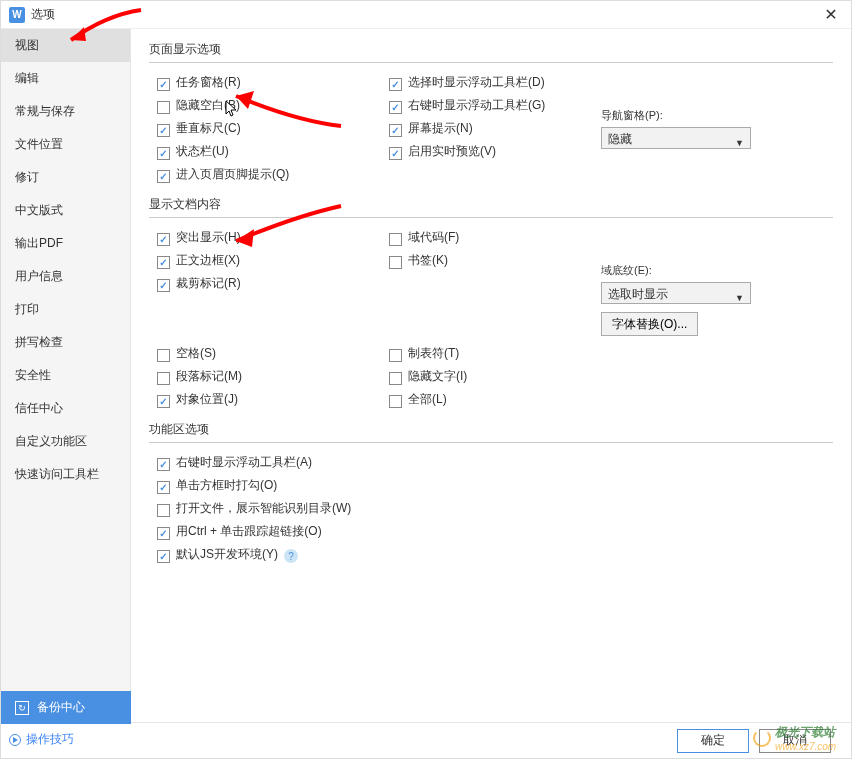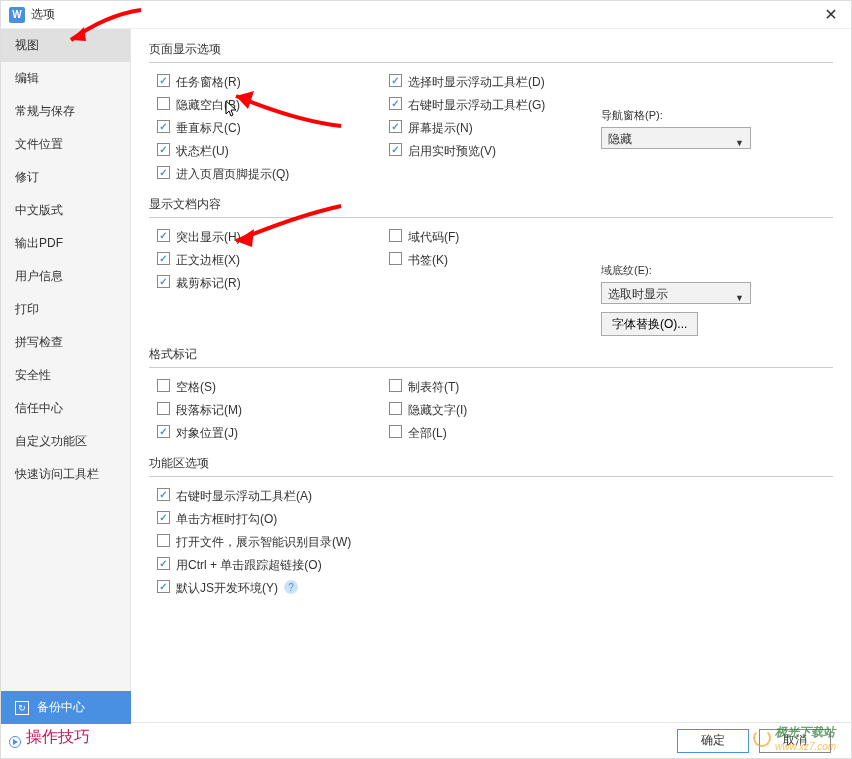--- a/index.html
+++ b/index.html
@@ -13,33 +13,33 @@
 .sidebar-item { padding: 8px 14px; cursor: pointer; font-size: 12px; }
 .sidebar-item.active { background: #e0e0e0; }
 .content { flex: 1; padding: 12px 18px; overflow-y: auto; }
 .section-title { font-size: 12px; font-weight: normal; padding-bottom: 4px; border-bottom: 1px solid #ccc; margin-bottom: 8px; margin-top: 10px; }
 .section-title:first-child { margin-top: 0; }
 .section-body { margin-bottom: 6px; }
 .row { display: flex; margin-bottom: 0; }
 .col1 { width: 232px; }
 .col2 { width: 220px; }
 .col3 { width: 200px; }
-.check { display: flex; align-items: flex-start; padding: 3px 0 3px 8px; cursor: pointer; position: relative; }
+.check { display: flex; align-items: flex-end; padding: 3px 0 3px 8px; cursor: pointer; position: relative; }
 .cb { width: 13px; height: 13px; border: 1px solid #888; margin-right: 6px; display: inline-flex; align-items: center; justify-content: center; font-size: 10px; color: #4a90e2; background: #fff; flex-shrink: 0; }
 .cb.checked::before { content: "✓"; font-weight: bold; }
 .label-text { font-size: 12px; }
 .field-label { font-size: 11px; margin-bottom: 4px; margin-top: 37px; }
 .select { width: 150px; height: 22px; border: 1px solid #aaa; background: #f2f2f2; display: flex; align-items: flex-end; justify-content: space-between; padding: 0 6px; cursor: pointer; margin-bottom: 8px; }
 .select .caret { font-size: 9px; }
 .btn-sm { height: 24px; border: 1px solid #aaa; background: #f2f2f2; padding: 0 10px; cursor: pointer; font-size: 12px; display: inline-flex; align-items: center; }
 .help-icon { width: 14px; height: 14px; border-radius: 50%; background: #cce5f5; color: #4a90e2; display: inline-flex; align-items: center; justify-content: center; font-size: 10px; margin-left: 6px; }
 .bottom-bar { position: absolute; left: 0; bottom: 34px; width: 130px; }
 .backup-link { background: #4a90e2; color: #fff; padding: 8px 14px; display: flex; align-items: center; cursor: pointer; }
 .backup-icon { width: 14px; height: 14px; border: 1.5px solid #fff; margin-right: 8px; display: inline-flex; align-items: center; justify-content: center; font-size: 9px; }
-.tips-link { position: absolute; left: 8px; bottom: 10px; display: flex; align-items: flex-end; color: #be185d; cursor: pointer; font-size: 16px; }
+.tips-link { position: absolute; left: 8px; bottom: 10px; display: flex; align-items: center; color: #3b82f6; cursor: pointer; font-size: 12px; }
 .tips-icon { width: 12px; height: 12px; border: 1.5px solid #4a90e2; border-radius: 50%; margin-right: 5px; position: relative; }
 .tips-icon::before { content: ""; position: absolute; left: 3px; top: 2px; width: 0; height: 0; border-left: 5px solid #4a90e2; border-top: 3px solid transparent; border-bottom: 3px solid transparent; }
 .footer { position: absolute; right: 0; bottom: 0; height: 36px; width: 720px; display: flex; align-items: center; justify-content: flex-end; padding-right: 20px; border-top: 1px solid #e5e5e5; background:#fff; }
 .footer-btn { width: 72px; height: 24px; border: 1px solid #888; margin-left: 10px; background: #fff; cursor: pointer; display: flex; align-items: center; justify-content: center; font-size: 12px; }
 .footer-btn.primary { border: 1px solid #4a90e2; }
 .arrow { position: absolute; pointer-events: none; }
 .arrow-line { stroke: #ff0000; stroke-width: 4; fill: none; }
 .arrow-head { fill: #ff0000; }
 .cursor-icon { position: absolute; width: 14px; height: 18px; left: 224px; top: 99px; pointer-events: none; }
 .watermark { position: absolute; right: 14px; bottom: 6px; font-size: 12px; opacity: 0.7; display: flex; align-items: center; font-style: italic; }
@@ -159,21 +159,20 @@
           <div class="field-label">域底纹(E):</div>
           <div class="select">
               <span>选取时显示</span>
               <span class="caret">▼</span>
             </div>
           <button class="btn-sm">字体替换(O)...</button>
         </div>
       </div>
     </div>
 
-    <div class="section-title">格式标记</div>
     <div class="section-body">
       <div class="row">
         <div class="col1">
           <div class="check">
               <span class="cb"></span>
               <span class="label-text">空格(S)</span>
             </div>
           <div class="check">
               <span class="cb"></span>
               <span class="label-text">段落标记(M)</span>

